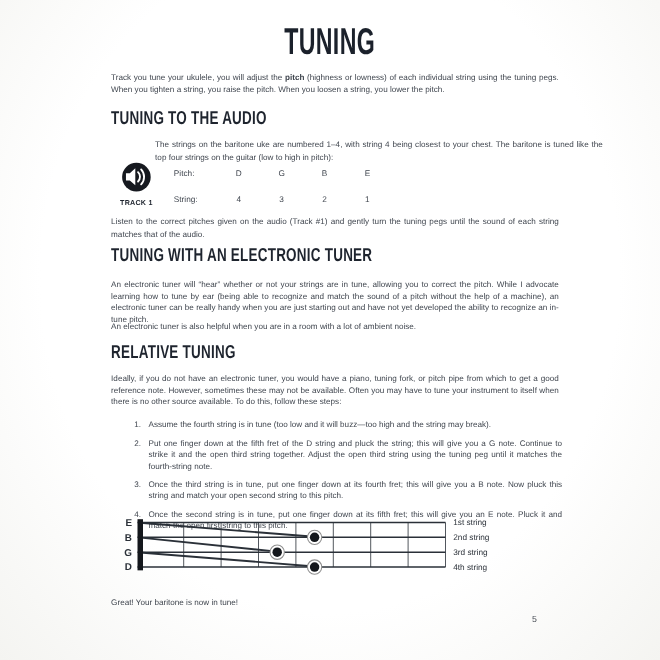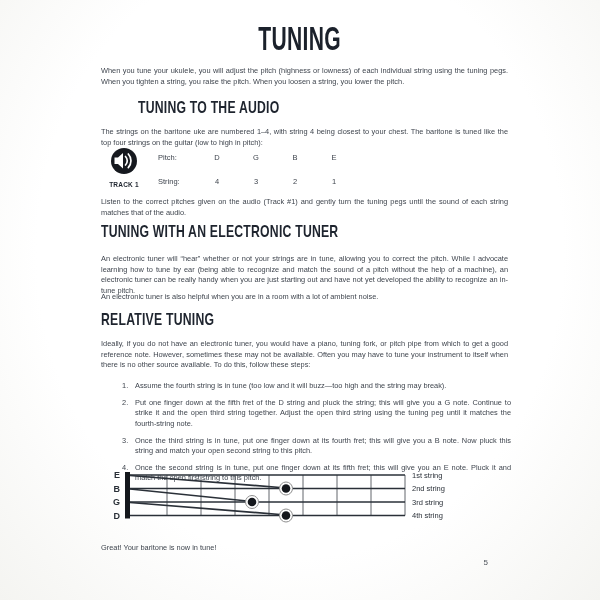--- a/index.html
+++ b/index.html
@@ -7,21 +7,21 @@
   .page{position:relative;width:600px;height:600px;overflow:hidden;
         background:radial-gradient(ellipse at 50% 42%, #ffffff 62%, #f4f4f1 100%);}
   .blk{position:absolute;left:101px;width:407px;}
   .body-text{font-size:7.4px;line-height:10.4px;color:#3f454e;text-align:justify;letter-spacing:0;}
   .page-title{position:absolute;left:0;top:21px;width:600px;text-align:center;}
   .page-title span{display:inline-block;transform:scaleX(0.62);transform-origin:50% 50%;
         font-size:34px;line-height:34px;font-weight:bold;color:#1b212b;letter-spacing:0.5px;white-space:nowrap;}
   .h2{position:absolute;left:101px;height:17px;}
   .h2 span{display:inline-block;transform:scaleX(0.72);transform-origin:0 50%;
         font-size:17px;line-height:17px;font-weight:bold;color:#1e242e;letter-spacing:0.3px;white-space:nowrap;}
-  .bold{font-weight:normal;}
+  .bold{font-weight:bold;}
   
   .media-row{position:absolute;left:101px;top:146px;width:407px;height:48px;}
   .track-icon{position:absolute;left:9px;top:1px;}
   .track-label{position:absolute;left:-2px;top:35px;width:50px;text-align:center;
         font-size:6.5px;font-weight:bold;color:#1e242e;letter-spacing:0.2px;}
   .pitch-table{position:absolute;left:57px;top:7px;font-size:7.5px;color:#3f454e;}
   .pt-row{display:flex;gap:13px;}
   .pt-row + .pt-row{margin-top:15px;}
   .pt-label{width:33px;}
   .pt-cell{width:26px;text-align:center;}
@@ -38,27 +38,27 @@
 </style>
 </head>
 <body>
 
 <div class="page">
 
   <div class="page-title">
     <span>TUNING</span>
   </div>
 
-  <p class="blk body-text" style="top:59px;"><span>When you tune your ukulele, you will adjust the </span><span class="bold">pitch</span><span> (highness or lowness) of each individual string using the tuning pegs. When you tighten a string, you raise the pitch. When you loosen a string, you lower the pitch.</span></p>
+  <p class="blk body-text" style="top:59px;"><span>Track you tune your ukulele, you will adjust the </span><span class="bold">pitch</span><span> (highness or lowness) of each individual string using the tuning pegs. When you tighten a string, you raise the pitch. When you loosen a string, you lower the pitch.</span></p>
 
-  <div class="h2" style="top:99px;margin-left:37px;">
+  <div class="h2" style="top:99px;">
     <span>TUNING TO THE AUDIO</span>
   </div>
 
-  <p class="blk body-text" style="top:120px;">The strings on the baritone uke are numbered 1–4, with string 4 being closest to your chest. The baritone is tuned like the top four strings on the guitar (low to high in pitch):</p>
+  <p class="blk body-text" style="top:120px;margin-left:40px;">The strings on the baritone uke are numbered 1–4, with string 4 being closest to your chest. The baritone is tuned like the top four strings on the guitar (low to high in pitch):</p>
 
   <div class="media-row">
     <svg class="track-icon" width="28" height="28" viewBox="0 0 28 28">
       <circle cx="14" cy="14" r="13" fill="#16191f"></circle>
       <path d="M4.5 10.5 H8 L13 6 V21.5 L8 17 H4.5 Z" fill="#ffffff"></path>
       <path d="M15.5 9.5 A6 6 0 0 1 15.5 18" fill="none" stroke="#ffffff" stroke-width="1.7" stroke-linecap="round"></path>
       <path d="M18.3 7 A10 10 0 0 1 18.3 20.6" fill="none" stroke="#ffffff" stroke-width="1.7" stroke-linecap="round"></path>
     </svg>
     <div class="track-label">TRACK 1</div>
 

